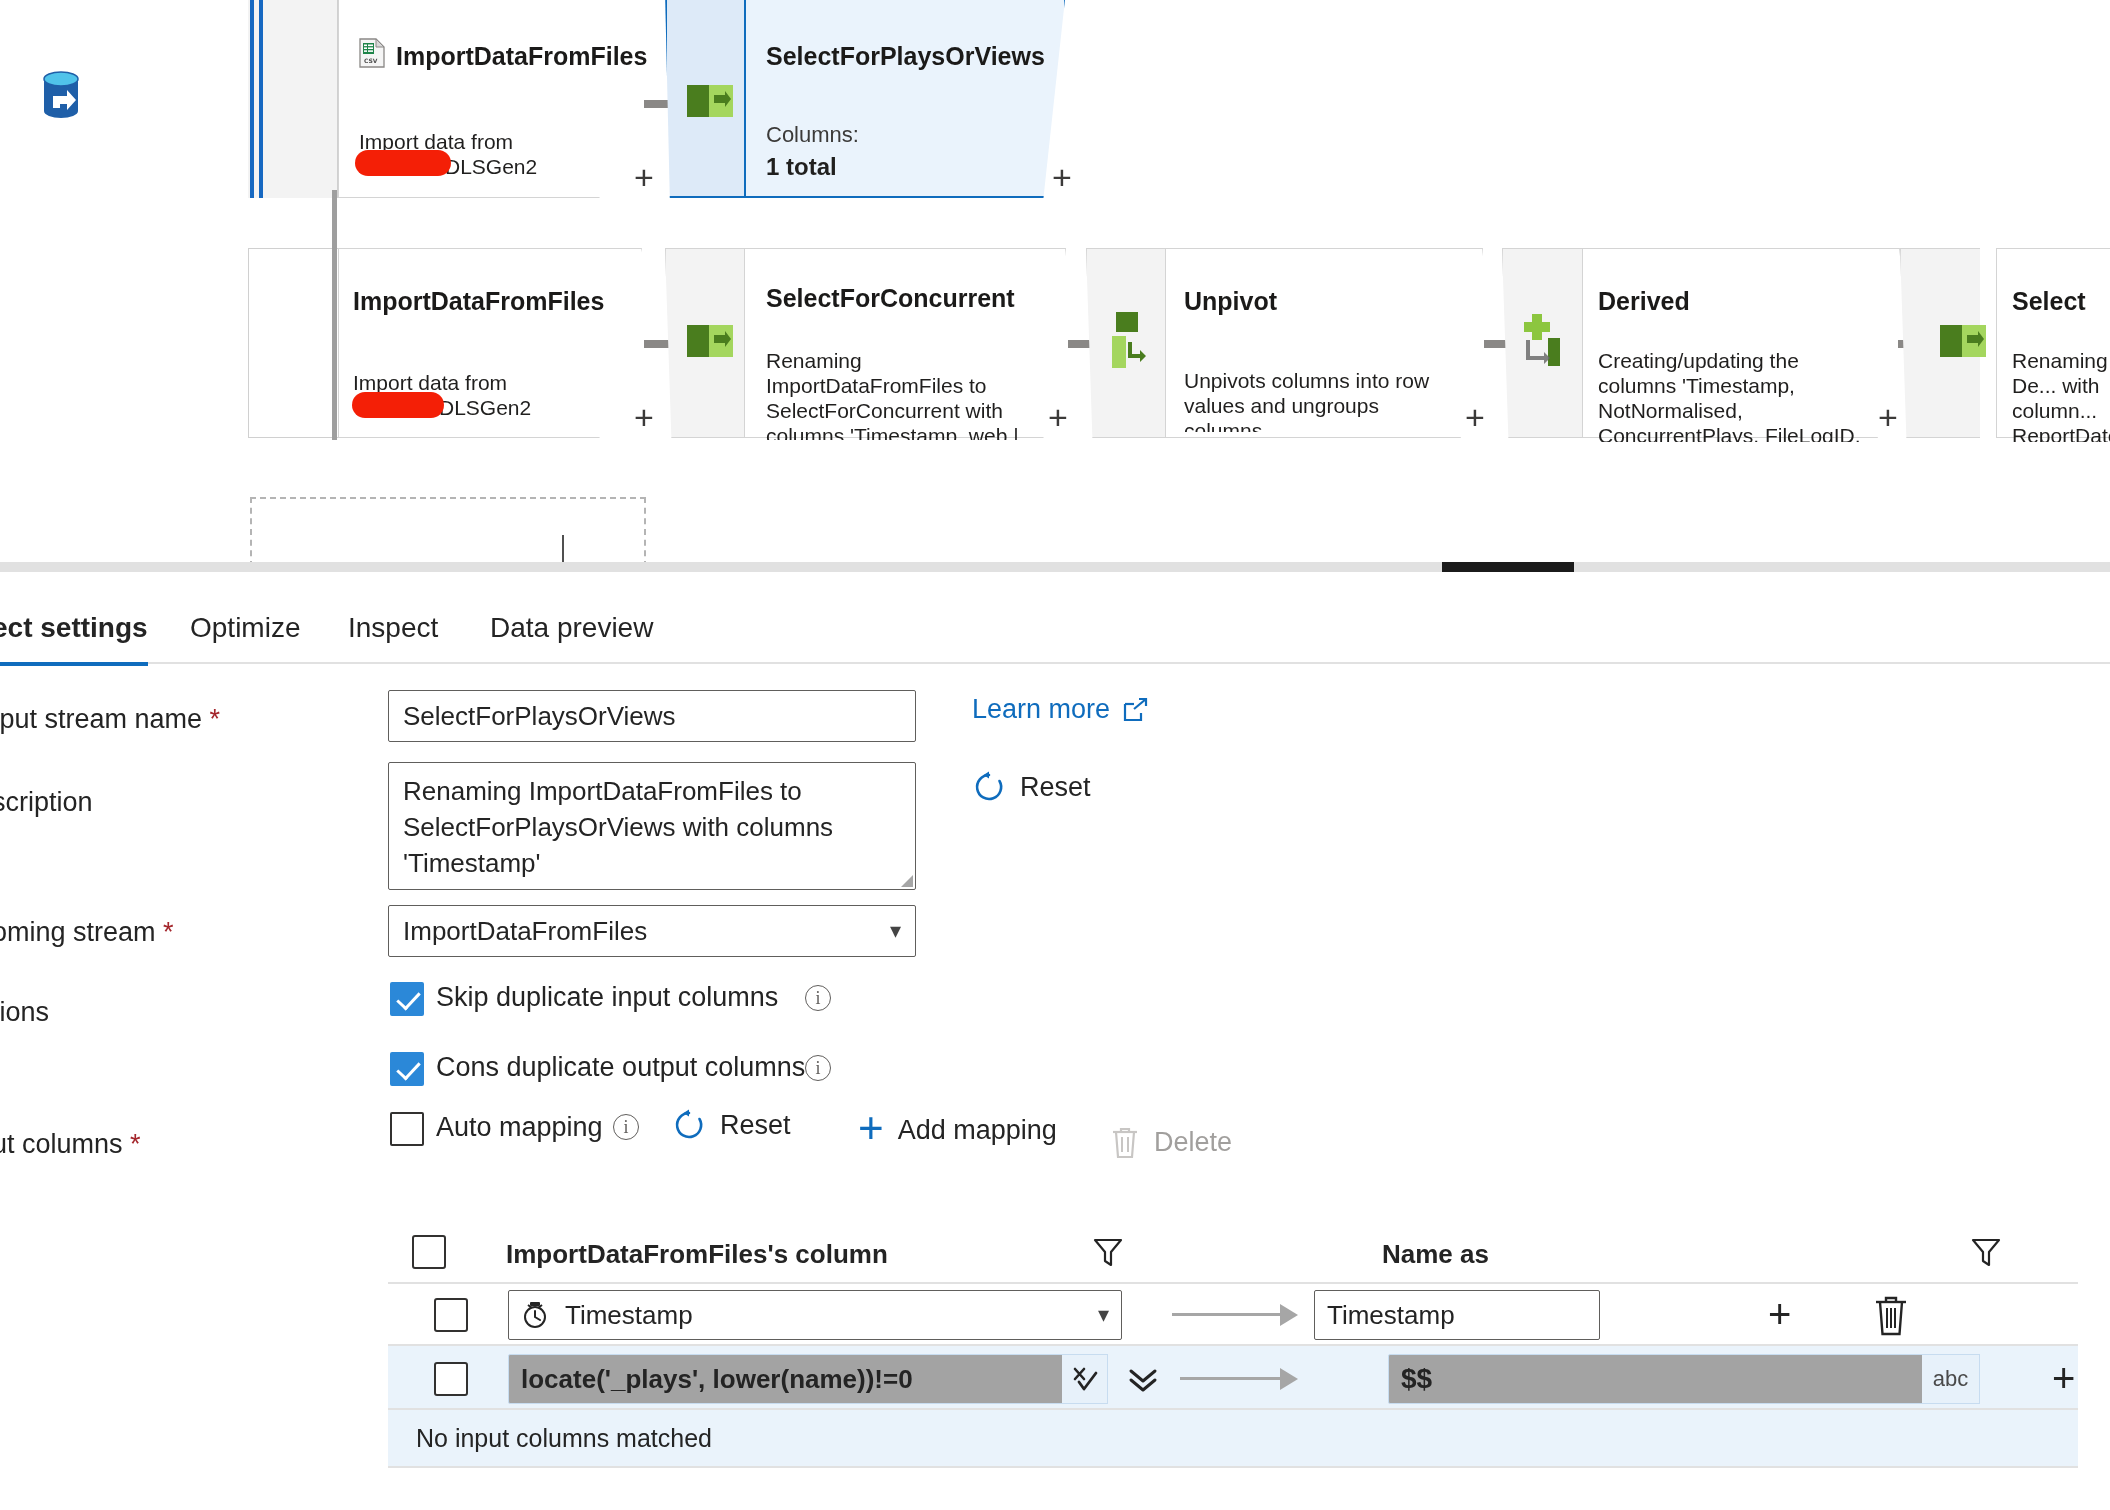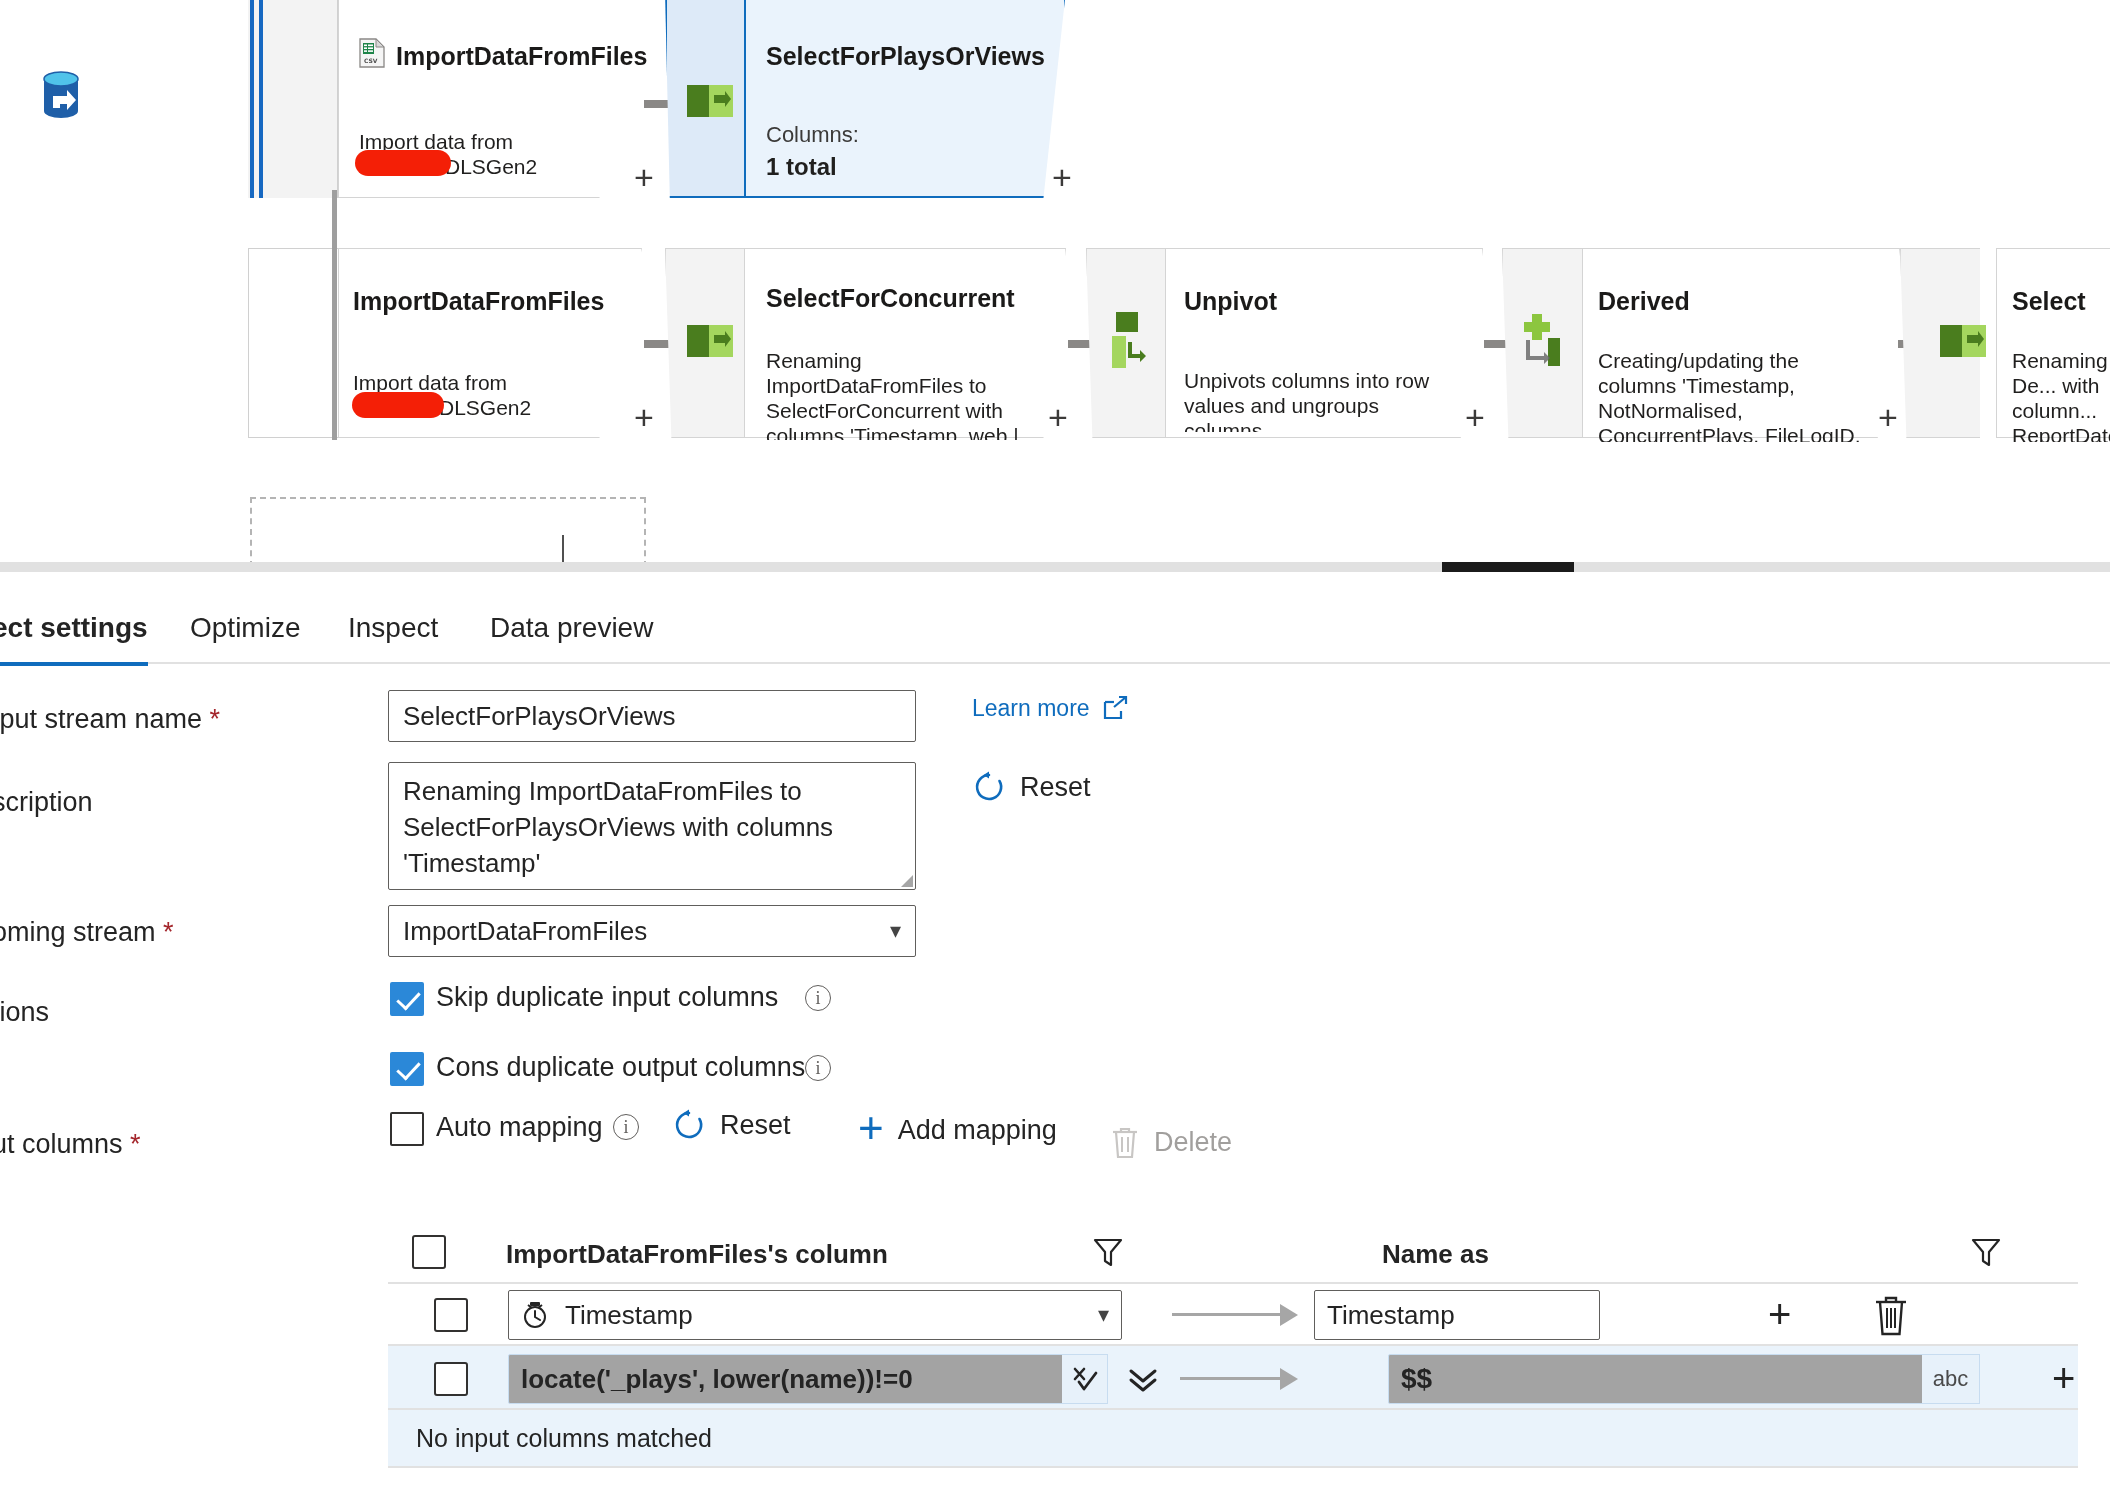--- a/index.html
+++ b/index.html
@@ -183,21 +183,21 @@
     font-size: 26px; color: #242424;
     padding: 0 14px;
     display: flex; align-items: center; justify-content: space-between;
     border-radius: 2px;
     cursor: pointer;
   }
   .chev { color: #444; font-size: 22px; line-height: 1; }
 
   .link {
     position: absolute;
-    color: #0f6cbd; font-size: 23px;
+    color: #0f6cbd; font-size: 27px;
     display: flex; align-items: center; gap: 12px;
     cursor: pointer; white-space: nowrap;
   }
 
   .action-btn {
     position: absolute;
     display: flex; align-items: center; gap: 14px;
     font-size: 27px; color: #242424;
     cursor: pointer; white-space: nowrap;
   }

